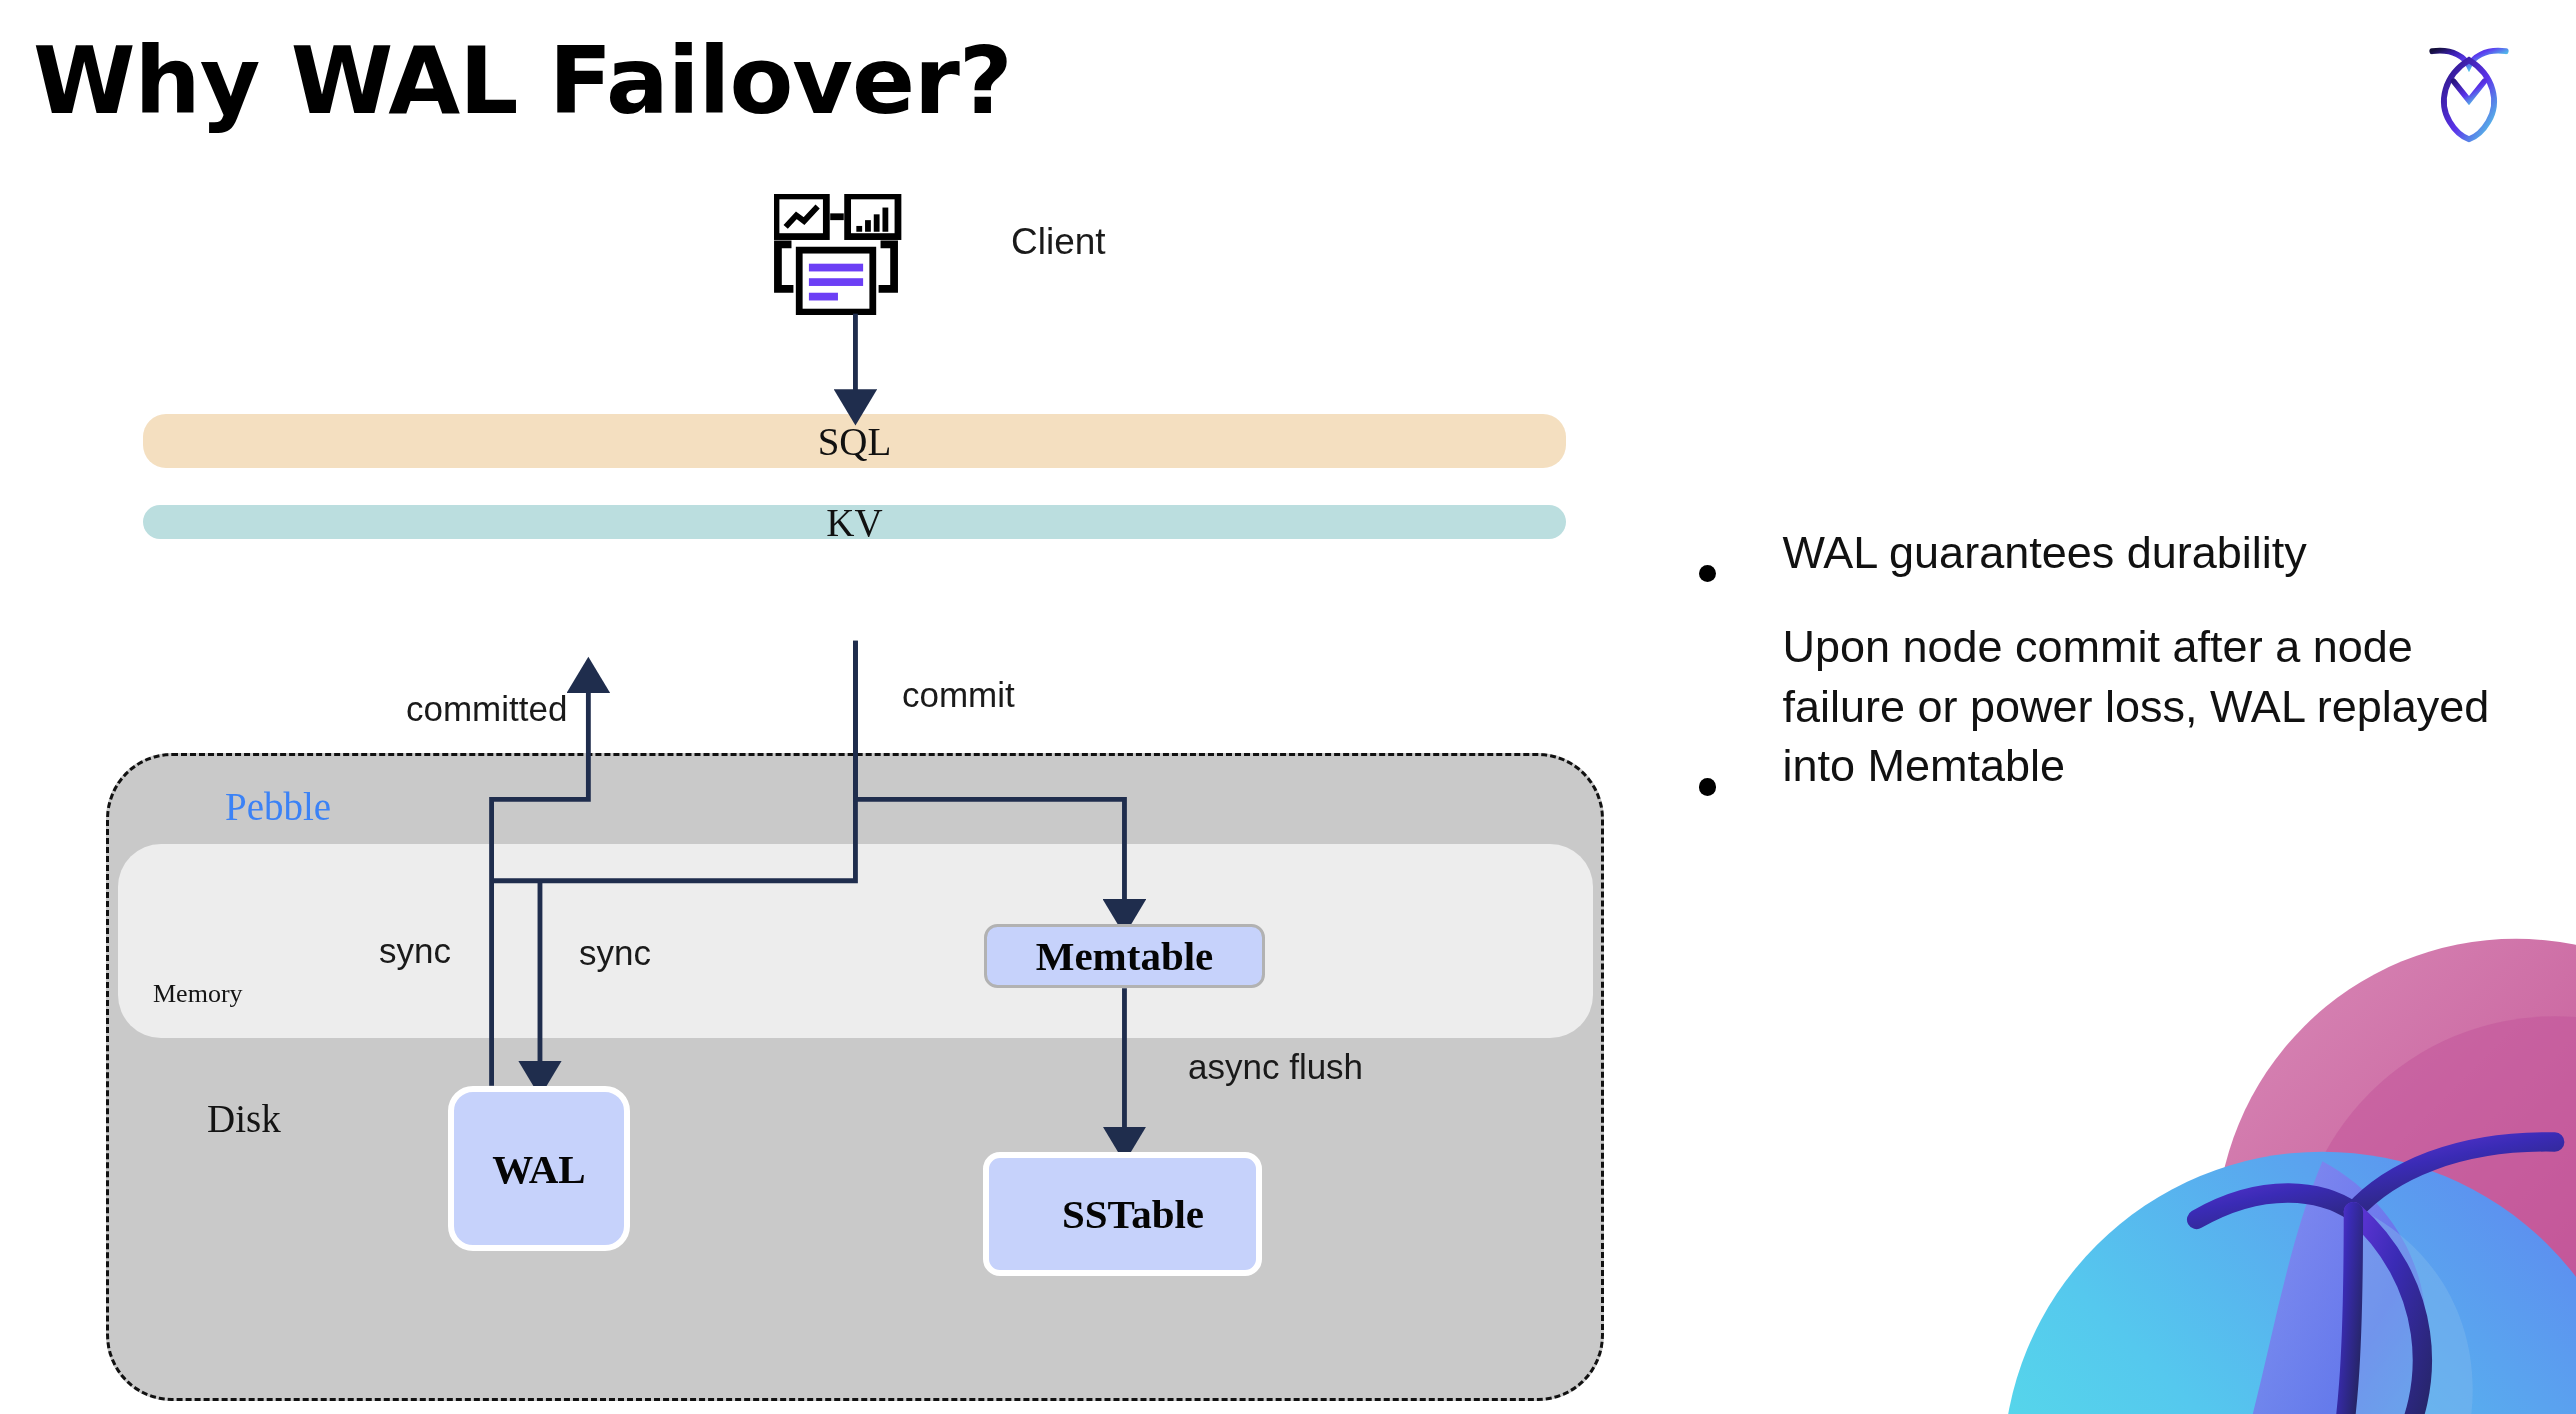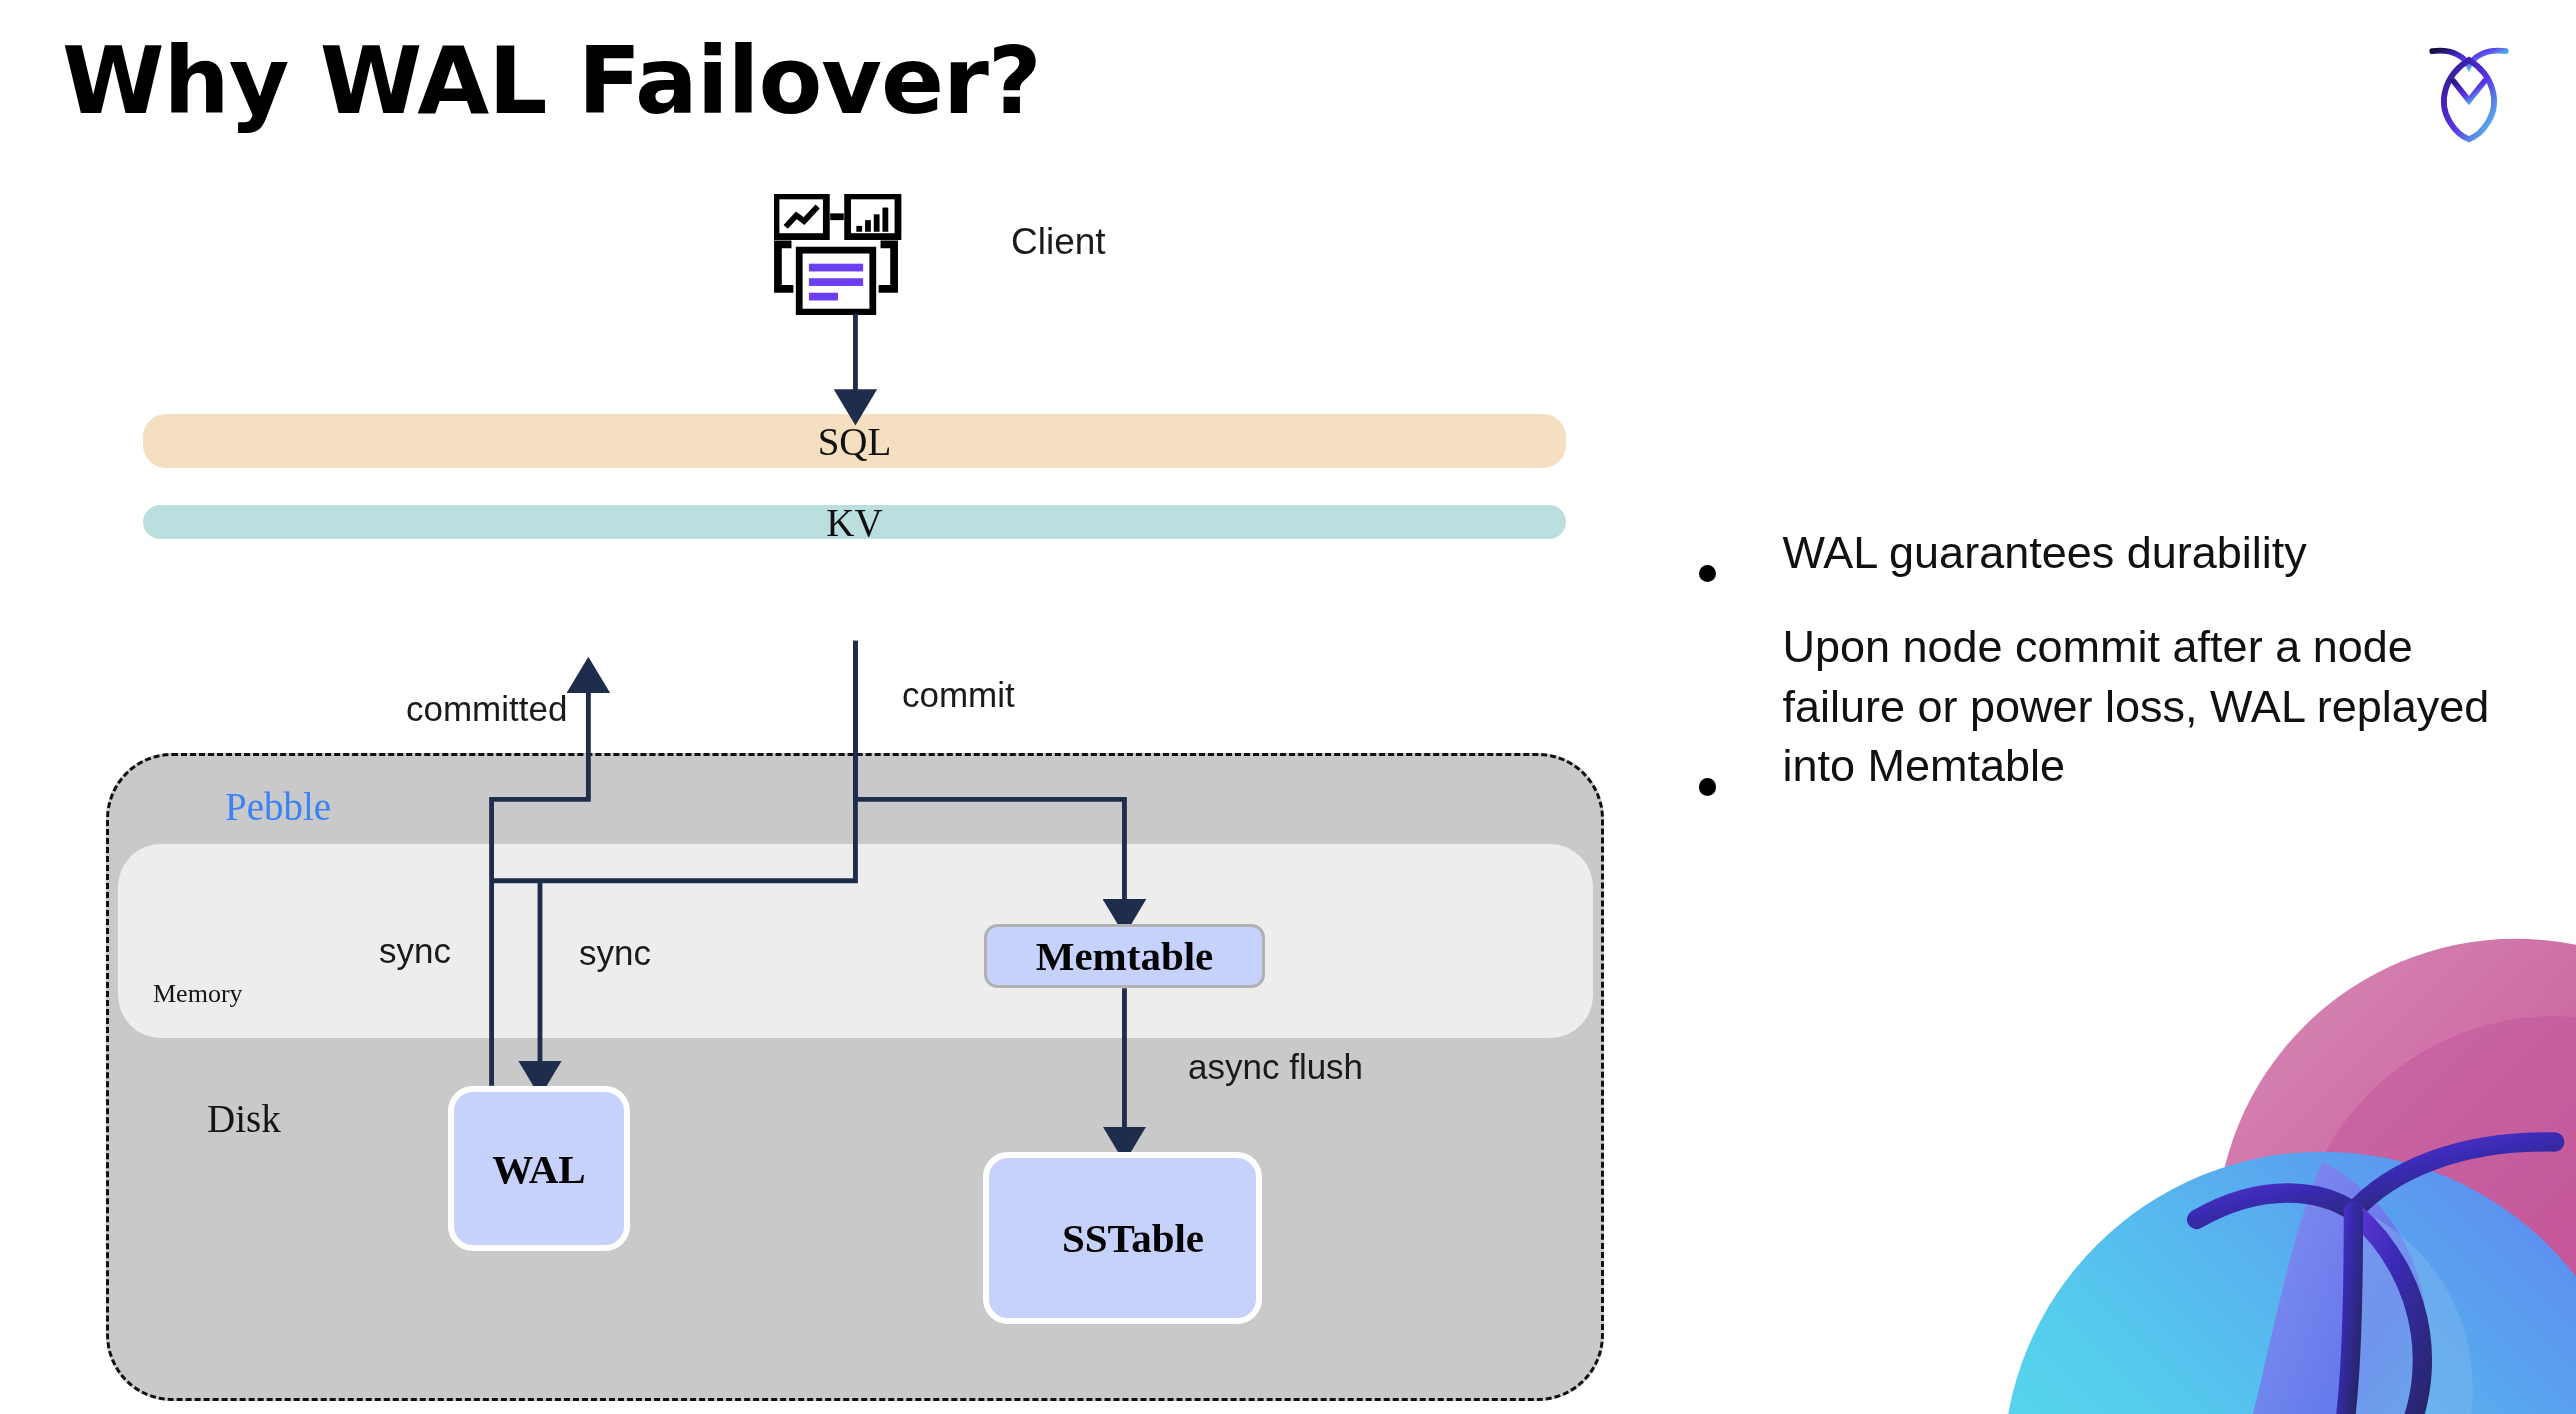--- a/index.html
+++ b/index.html
@@ -22,21 +22,20 @@
   #slide-title {
     position: absolute;
     left: 33px;
     top: 27px;
     font-family: "DejaVu Sans", sans-serif;
     font-weight: bold;
     font-size: 93px;
     letter-spacing: -1px;
     color: #000000;
     white-space: nowrap;
-    margin-left: 29px;
   }
 
   
   #logo {
     position: absolute;
     left: 2411px;
     top: 29px;
     width: 116px;
     height: 116px;
   }
@@ -138,22 +137,22 @@
     left: 984px; top: 924px; width: 281px; height: 64px;
     border-radius: 13.5px;
     border: 3.9px solid #b2b2b2;
   }
   #box-wal {
     left: 448px; top: 1086px; width: 182px; height: 165px;
     border-radius: 25px;
     border: 6.8px solid #ffffff;
   }
   #box-sstable {
-    left: 983px; top: 1152px; width: 279px; height: 172px;
-    border-radius: 25px;
+    left: 983px; top: 1152px; width: 279px; height: 124px;
+    border-radius: 17px;
     border: 6.8px solid #ffffff;
     padding-left: 21px;
   }
 
   
   .edge-label {
     position: absolute;
     font-family: "Liberation Sans", sans-serif;
     font-size: 35px;
     color: #1a1a1a;

